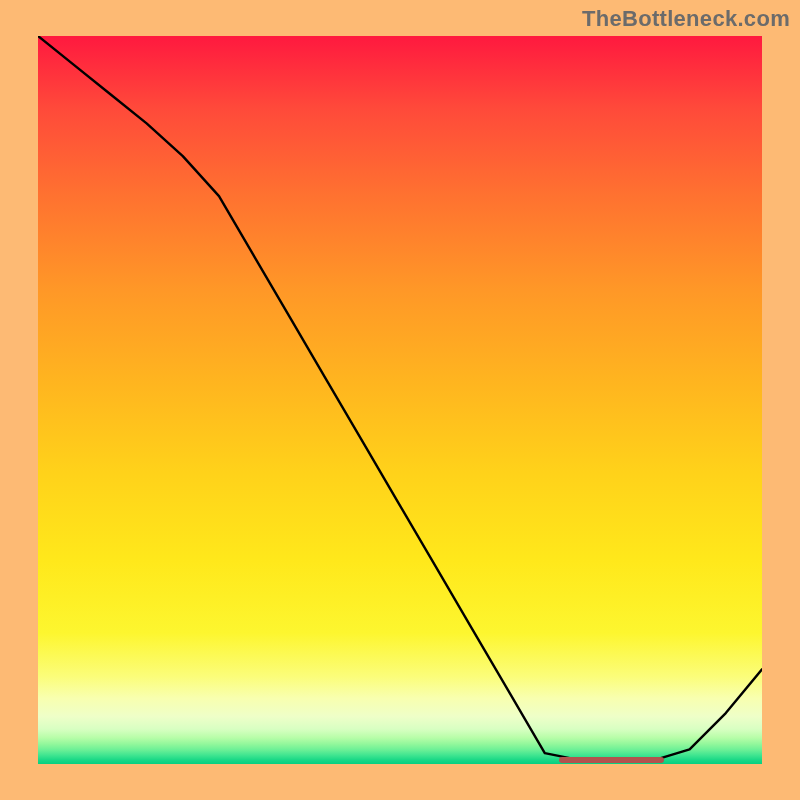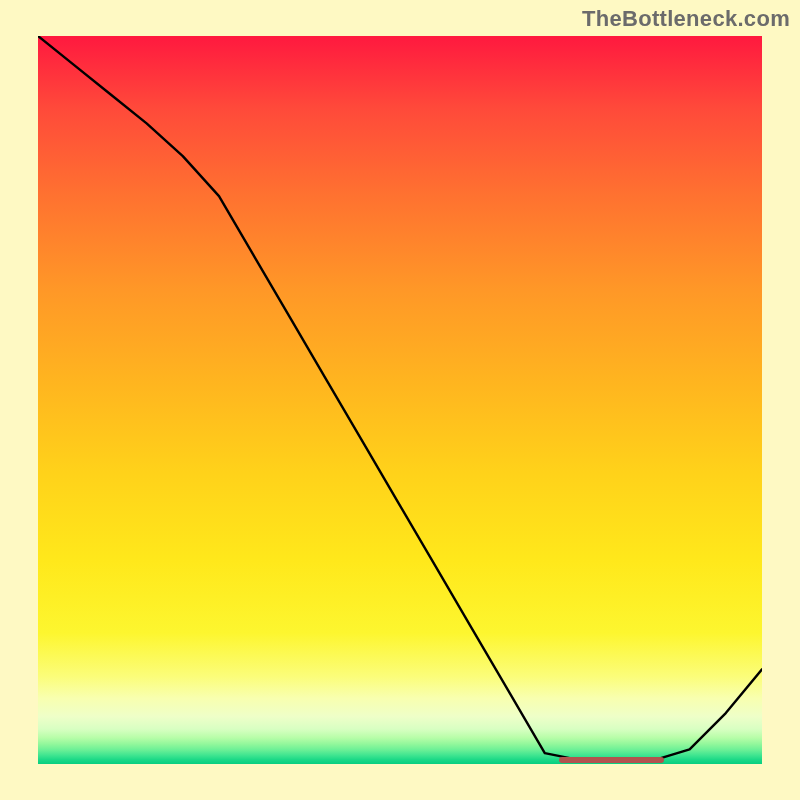--- a/index.html
+++ b/index.html
@@ -8,21 +8,21 @@
     width: 800px;
     height: 800px;
     background: #000;
     font-family: Arial, Helvetica, sans-serif;
     overflow: hidden;
   }
   .frame {
     position: relative;
     width: 800px;
     height: 800px;
-    background: #fef9c3;
+    background: #fdba74;
   }
   .watermark {
     position: absolute;
     top: 6px;
     right: 10px;
     color: #6b6b6b;
     font-size: 22px;
     font-weight: 600;
     letter-spacing: 0.3px;
   }

